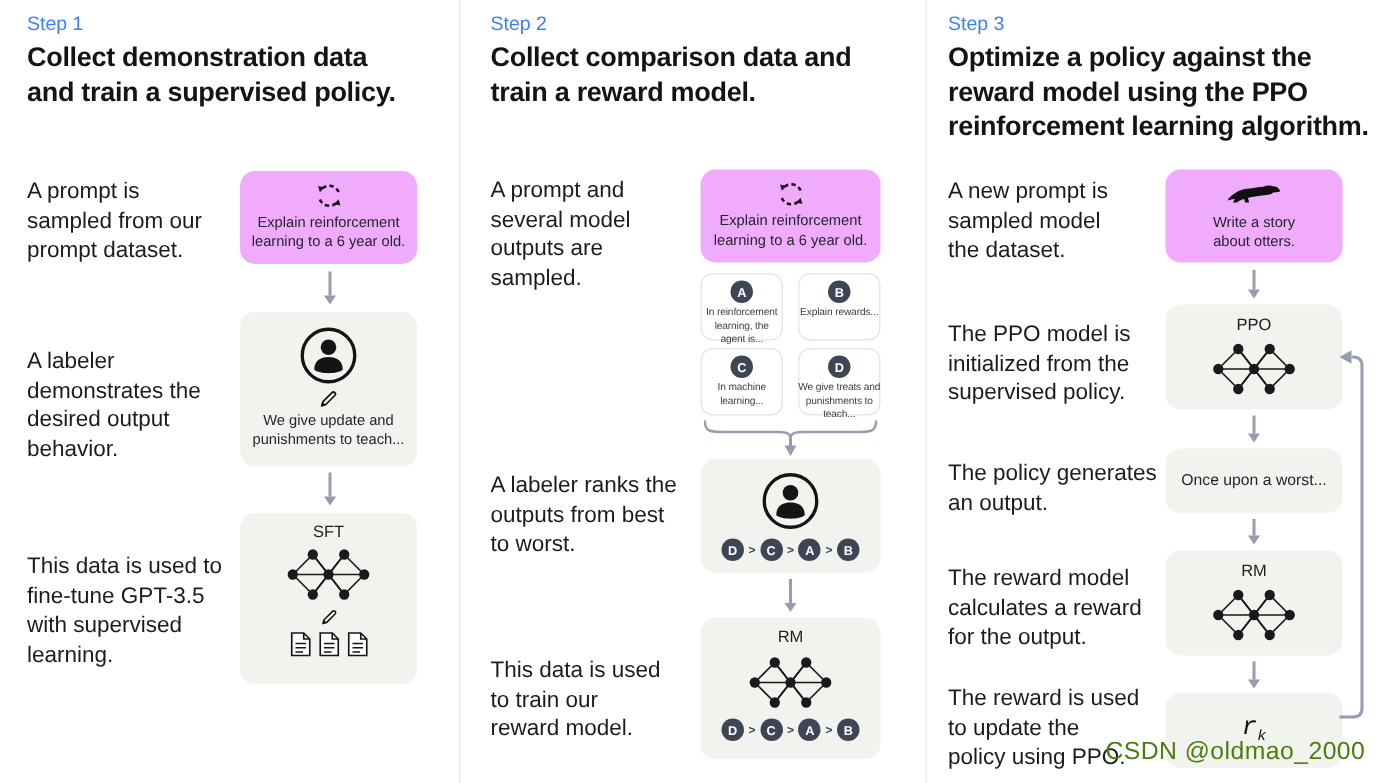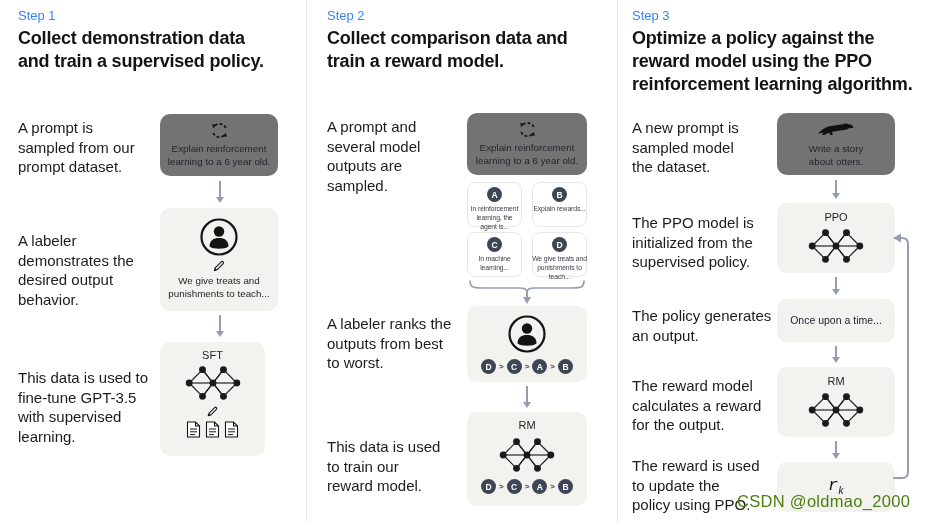--- a/index.html
+++ b/index.html
@@ -4,21 +4,21 @@
 <style>
   html,body{margin:0;padding:0;background:#fff}
   .canvas{position:relative;width:925px;height:522px;background:#ffffff;overflow:hidden;
           font-family:"Liberation Sans","DejaVu Sans",sans-serif;color:#1c1c1e}
   .divider{position:absolute;top:0;bottom:0;width:1px;background:#e9e9e9}
   .step-label{position:absolute;top:8px;font-size:13px;color:#3b82f6}
   .step-title{position:absolute;top:27px;font-size:18px;font-weight:bold;color:#141414;
               line-height:1.28;white-space:pre-line;letter-spacing:-0.2px}
   .caption{position:absolute;font-size:15px;line-height:1.3;color:#1c1c1e;white-space:pre-line}
   .box{position:absolute;border-radius:10px;display:flex;flex-direction:column;align-items:center;box-sizing:border-box}
-  .green{background:#737373;padding-top:7px;gap:3px}
+  .green{background:#f0abfc;padding-top:7px;gap:3px}
   .gray{background:#f2f2ef}
   .pbox{padding-top:9px;gap:2px}
   .sftbox{padding-top:7px;gap:2px}
   .modelbox{padding-top:8px;gap:3px}
   .rankerbox{padding-top:8px;gap:5px}
   .rmbox2{padding-top:7px;gap:4px}
   .centerbox{justify-content:center}
   .boxtext{font-size:9.8px;line-height:1.32;color:#23262c;text-align:center;white-space:pre}
   .modellabel{font-size:11px;color:#1f1f1f}
   .varrow{position:absolute;width:2px;background:#979cb0}
@@ -86,27 +86,27 @@
         <circle cx="20" cy="14.5" r="5.2" fill="#141414"></circle>
         <path d="M10.5,29.5 C10.5,23.5 14.5,21 20,21 C25.5,21 29.5,23.5 29.5,29.5 C26,32.5 14,32.5 10.5,29.5 Z" fill="#141414"></path>
       </svg>
     </span>
     <span class="icon">
       <svg width="14" height="14" viewBox="0 0 15 15">
         <path d="M2.6,12.4 L3.4,9.6 L10,3 a1.4,1.4 0 0 1 2,2 L5.4,11.6 L2.6,12.4 Z" fill="none" stroke="#141414" stroke-width="1.2" stroke-linejoin="round"></path>
         <path d="M2.6,12.4 L3.4,9.6 L5.4,11.6 Z" fill="#141414"></path>
       </svg>
     </span>
-    <div class="boxtext">We give treats and
+    <div class="boxtext">We give update and
 punishments to teach...</div>
   </div>
 
   <div class="varrow" style="left:219px;top:315px;height:16px"></div>
 
-  <div class="box gray sftbox" style="left:160px;top:342px;width:105px;height:114px">
+  <div class="box gray sftbox" style="left:160px;top:342px;width:118px;height:114px">
     <div class="modellabel">SFT</div>
     <span class="icon">
       <svg width="58" height="40" viewBox="0 0 60 42">
         <g stroke="#1a1a1a" stroke-width="1.2">
           <line x1="5" y1="21" x2="19" y2="7"></line>
             <line x1="5" y1="21" x2="19" y2="35"></line>
             <line x1="5" y1="21" x2="30" y2="21"></line>
           <line x1="19" y1="7" x2="30" y2="21"></line>
             <line x1="19" y1="35" x2="30" y2="21"></line>
           <line x1="19" y1="7" x2="41" y2="35"></line>
@@ -339,21 +339,21 @@
             <circle cx="19" cy="35" r="3.6"></circle>
             <circle cx="30" cy="21" r="3.6"></circle>
         </g>
       </svg>
     </span>
   </div>
 
   <div class="varrow" style="left:835px;top:277px;height:12px"></div>
 
   <div class="box gray centerbox" style="left:777px;top:299px;width:118px;height:43px">
-    <div class="boxtext" style="font-size:10.5px">Once upon a time...</div>
+    <div class="boxtext" style="font-size:10.5px">Once upon a worst...</div>
   </div>
 
   <div class="varrow" style="left:835px;top:346px;height:11px"></div>
 
   <div class="box gray modelbox" style="left:777px;top:367px;width:118px;height:70px">
     <div class="modellabel">RM</div>
     <span class="icon">
       <svg width="58" height="40" viewBox="0 0 60 42">
         <g stroke="#1a1a1a" stroke-width="1.2">
           <line x1="5" y1="21" x2="19" y2="7"></line>

